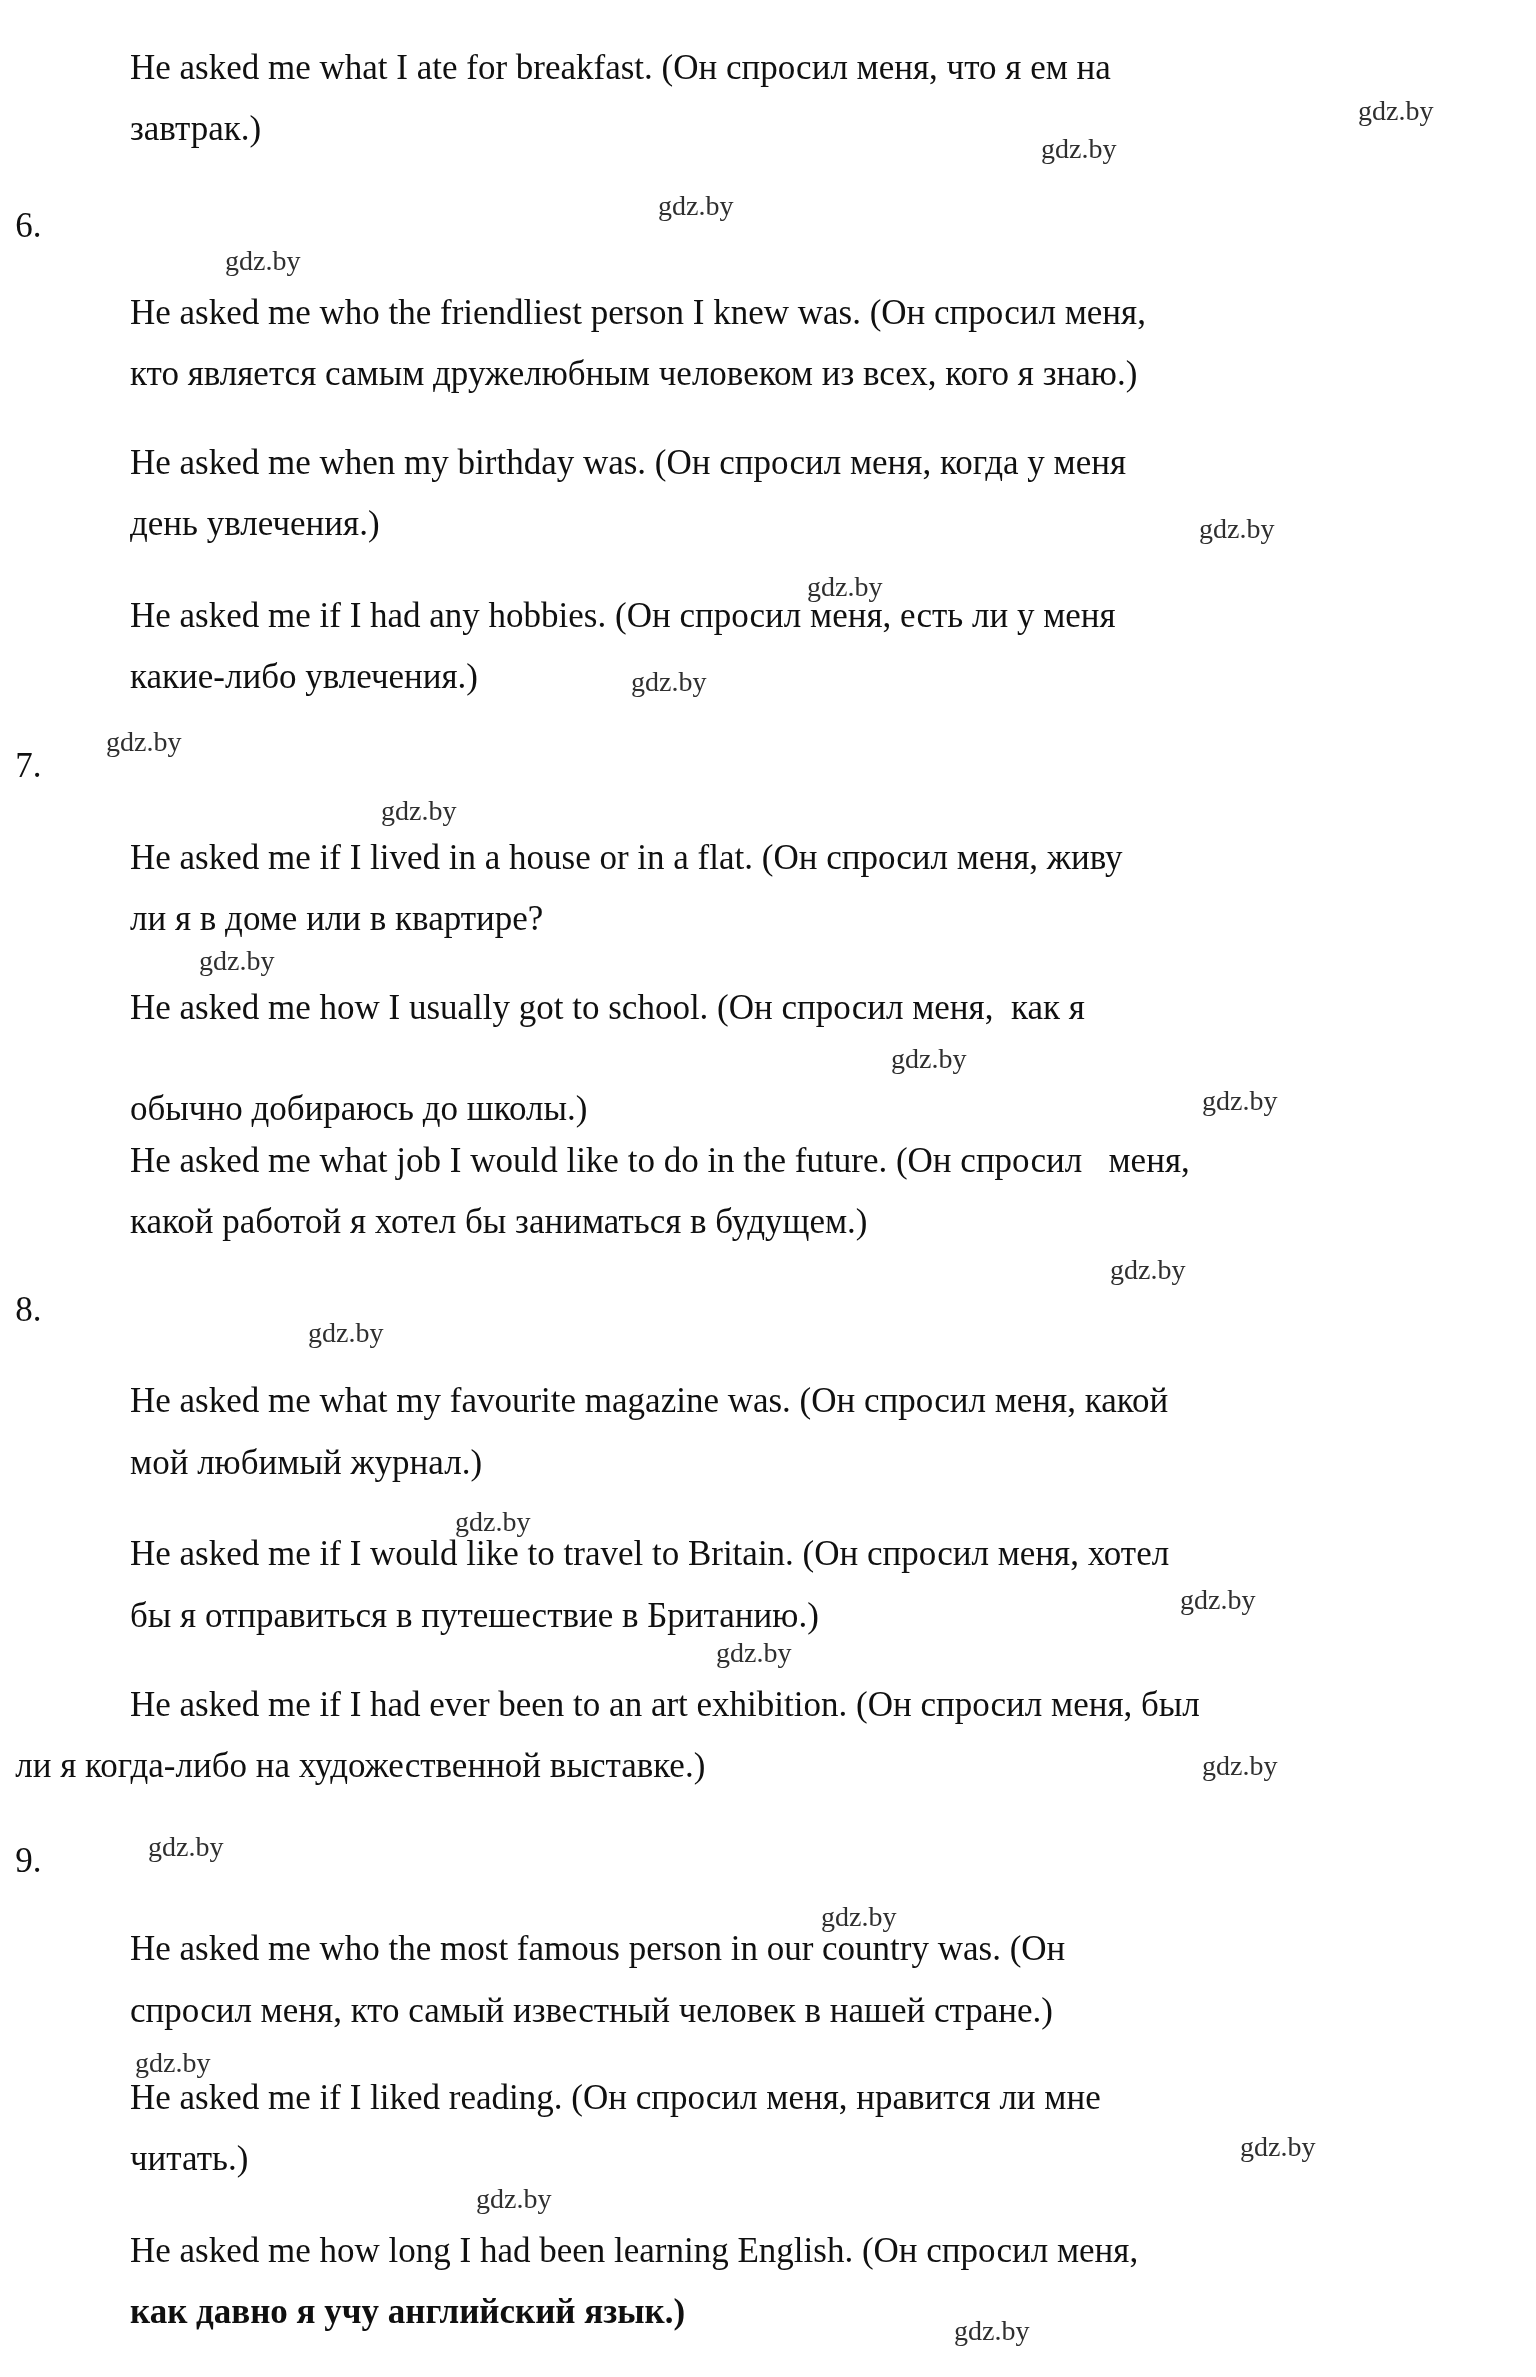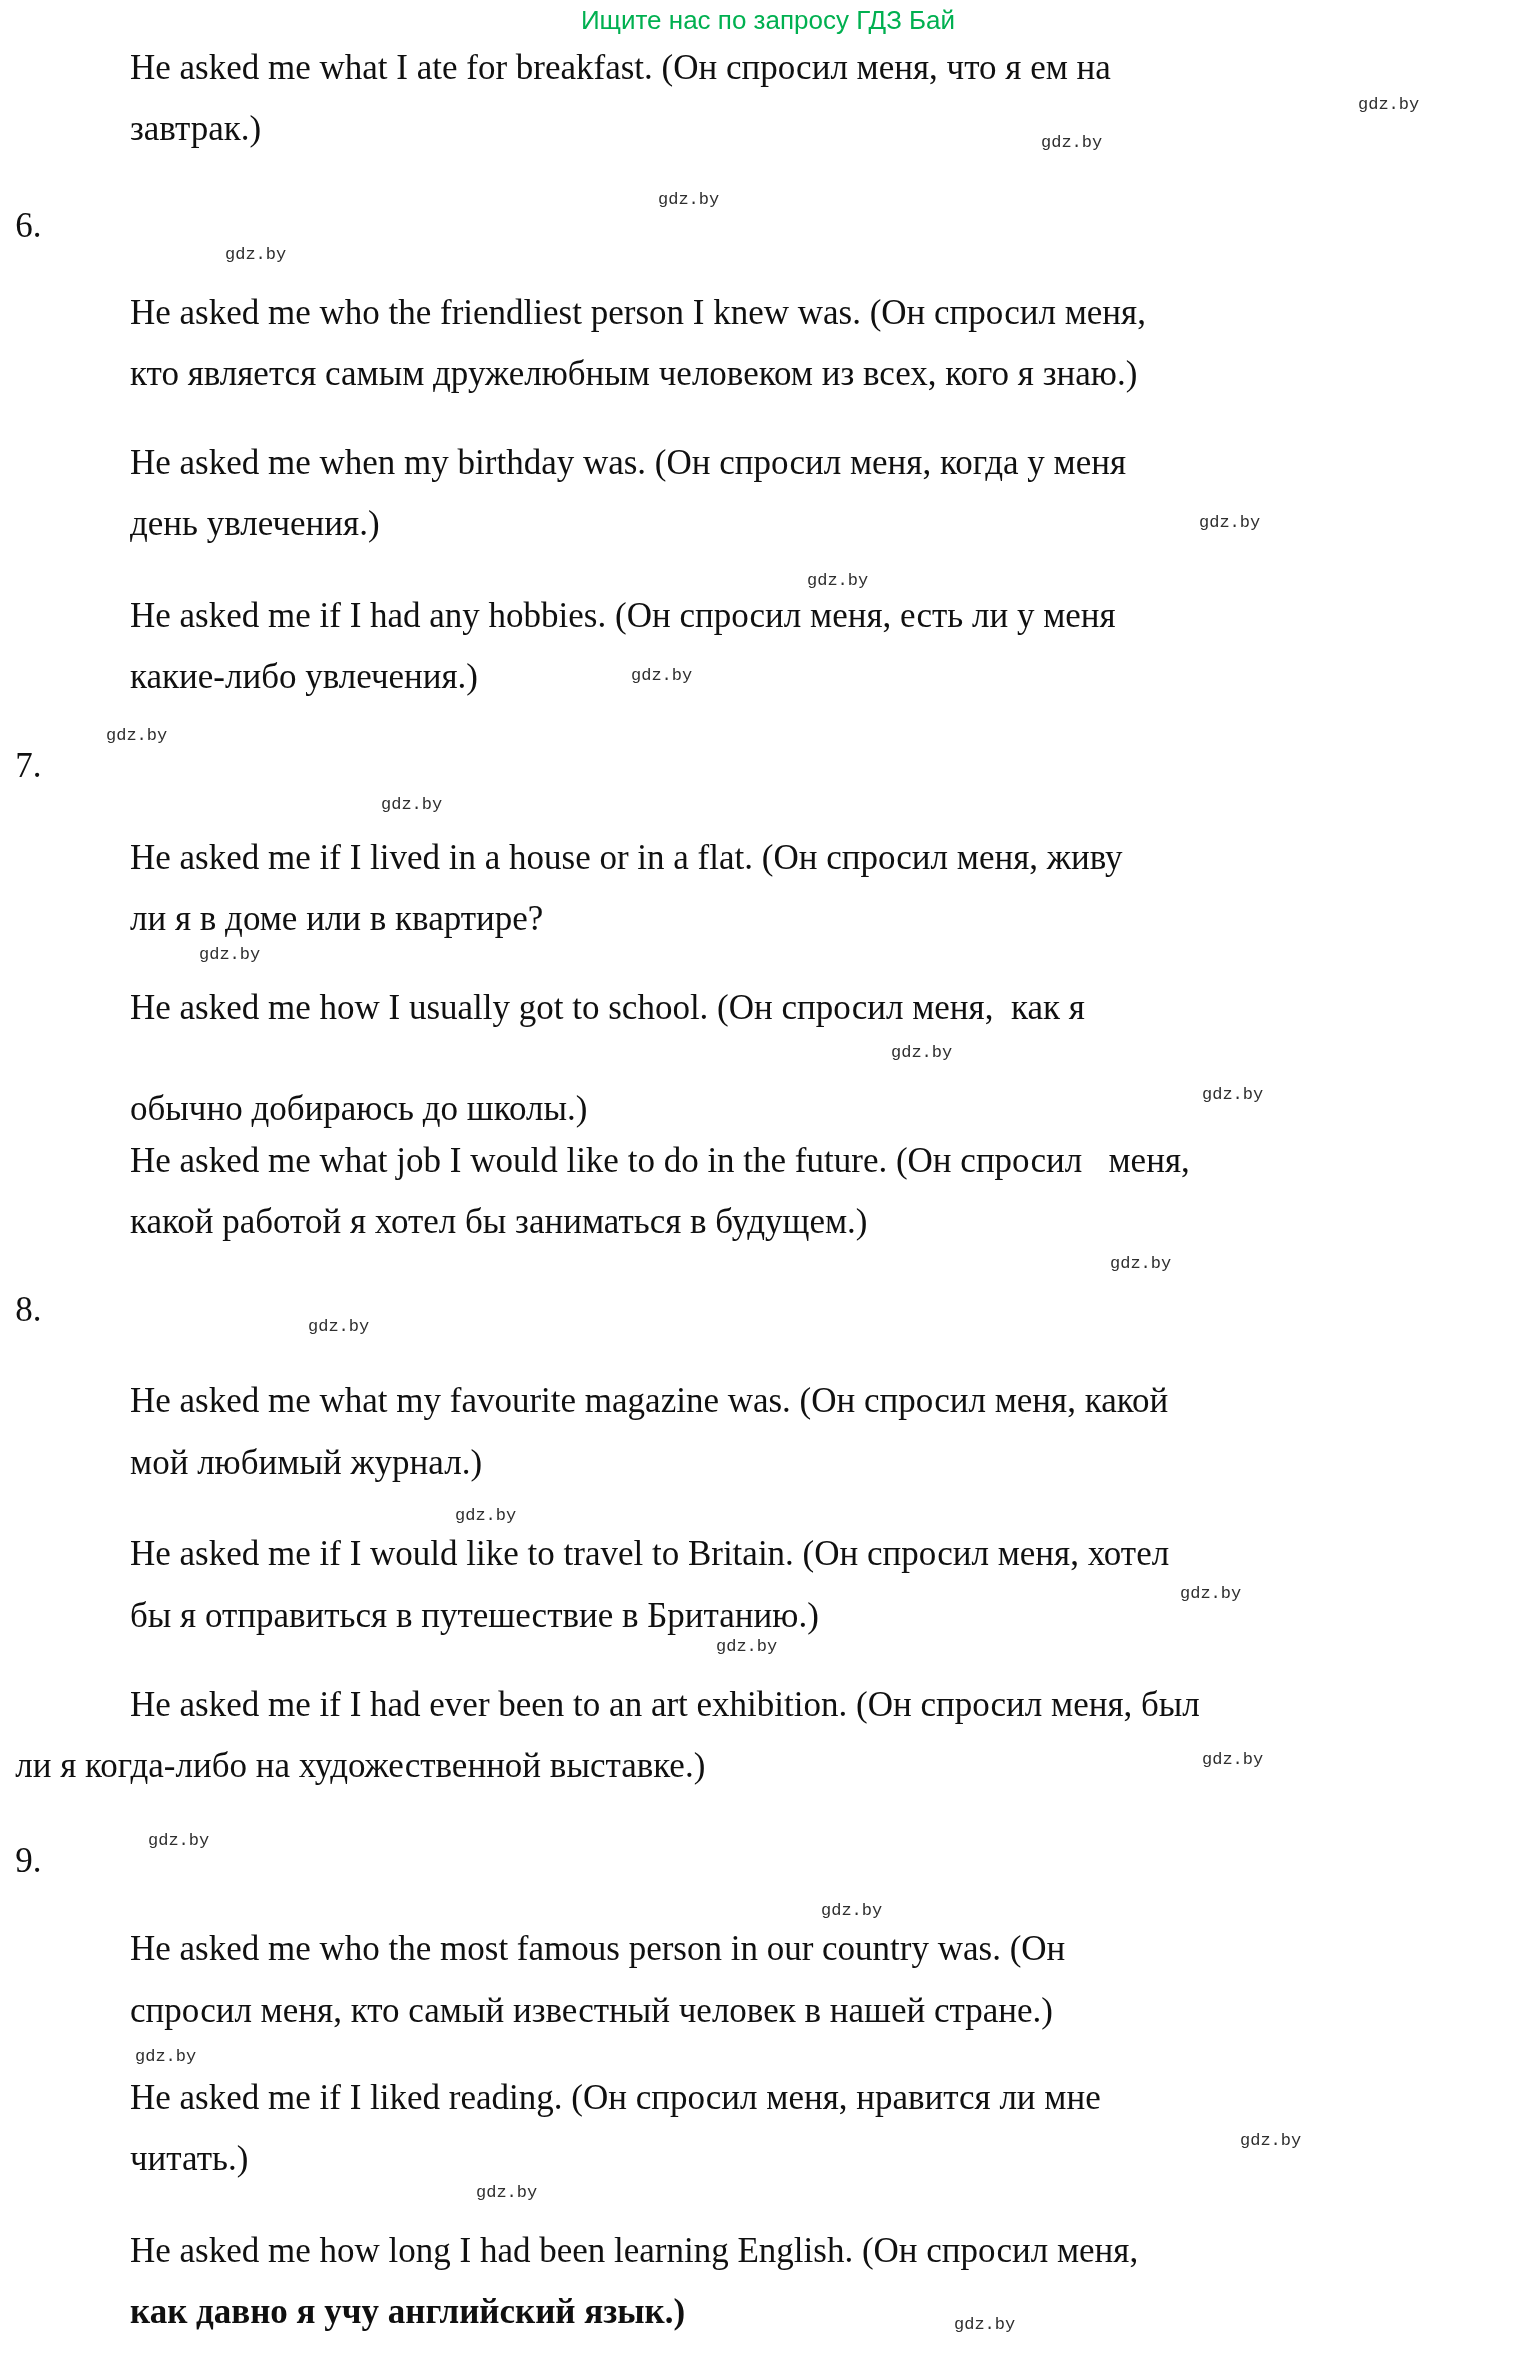--- a/index.html
+++ b/index.html
@@ -29,43 +29,42 @@
     font-family: "Liberation Serif", serif;
     font-size: 35px;
     line-height: 1.1;
     color: var(--ink, #101010);
   }
   .number {
     font-size: 35px;
   }
   .wm {
     position: absolute;
-    font-family: Liberation Mono, monospace;
-    font-size: 17px;
+    font-family: Liberation Serif, serif;
+    font-size: 28px;
     color: var(--wm, #2f2f2f);
     white-space: pre;
     text-align: center;
   }
   .footer {
     position: absolute;
     top: 2330px;
     left: 0;
     width: 100%;
     text-align: center;
     font-family: "Liberation Sans", sans-serif;
     font-size: 24.5px;
     color: var(--green, #00b050);
     white-space: pre;
   }
 </style>
 </head>
 <body>
 
 <div class="page">
-  <div class="banner">Ищите нас по запросу ГДЗ Бай</div>
 
   <div id="content">
       <div class="line" style="left: 130px; top: 49px;">He asked me what I ate for breakfast. (Он спросил меня, что я ем на</div>
       <div class="line" style="left: 130px; top: 110px;">завтрак.)</div>
       <div class="line number" style="left: 15.3px; top: 207px;">6.</div>
       <div class="line" style="left: 130px; top: 294px;">He asked me who the friendliest person I knew was. (Он спросил меня,</div>
       <div class="line" style="left: 130px; top: 355px;">кто является самым дружелюбным человеком из всех, кого я знаю.)</div>
       <div class="line" style="left: 130px; top: 444px;">He asked me when my birthday was. (Он спросил меня, когда у меня</div>
       <div class="line" style="left: 130px; top: 505px;">день увлечения.)</div>
       <div class="line" style="left: 130px; top: 597px;">He asked me if I had any hobbies. (Он спросил меня, есть ли у меня</div>

